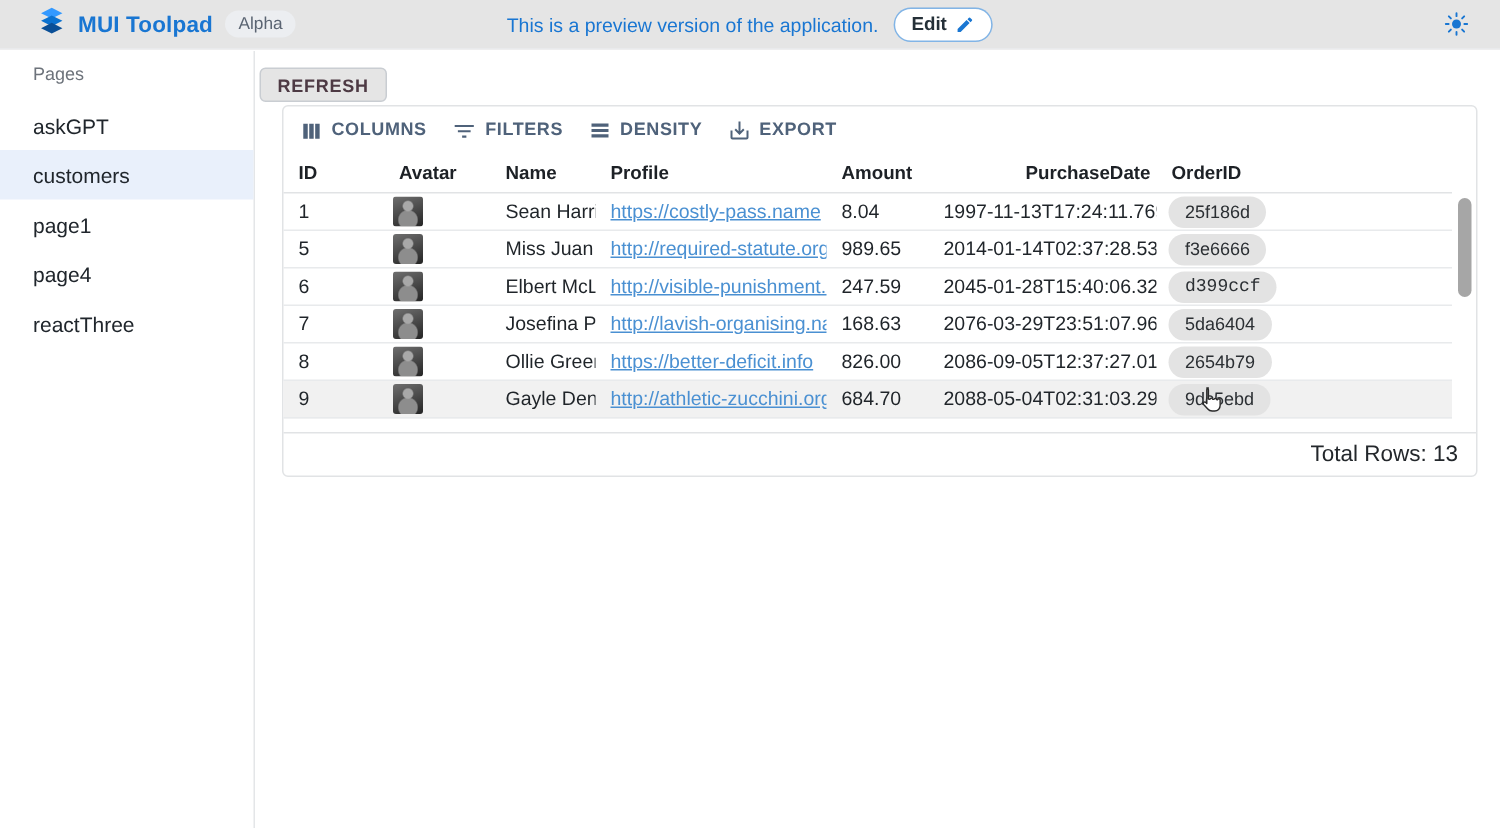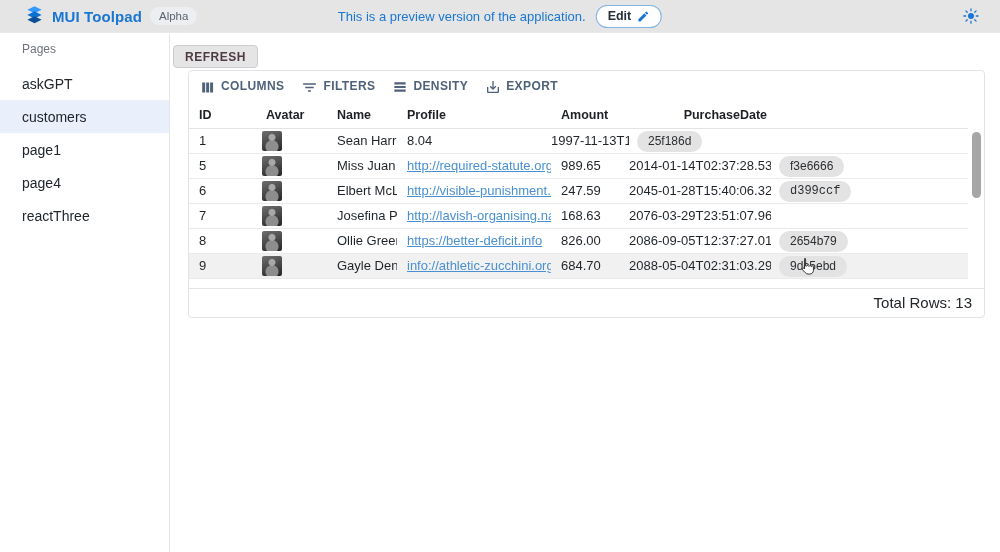--- a/index.html
+++ b/index.html
@@ -185,28 +185,30 @@
             <span>EXPORT</span>
           </button>
         </div>
       <div class="grid-head gcols" id="grid-head">
           <div class="cell">ID</div>
           <div class="cell">Avatar</div>
           <div class="cell">Name</div>
           <div class="cell">Profile</div>
           <div class="cell">Amount</div>
           <div class="cell right">PurchaseDate</div>
+          <div class="cell">OrderID</div>
         </div>
       <div class="grid-rows" id="grid-rows">
           <div class="grid-row gcols">
             <div class="cell">1</div>
             <div class="avatar-cell">
               <div class="avatar"></div>
             </div>
             <div class="cell">Sean Harris</div>
+            <div class="cell"><a class="plink">https://costly-pass.name</a></div>
             <div class="cell">8.04</div>
             <div class="cell right">1997-11-13T17:24:11.769Z</div>
             <div class="cell" style="padding-left: 8px;"><span class="chip">25f186d</span></div>
           </div>
           <div class="grid-row gcols">
             <div class="cell">5</div>
             <div class="avatar-cell">
               <div class="avatar"></div>
             </div>
             <div class="cell">Miss Juan …</div>
@@ -228,39 +230,40 @@
           </div>
           <div class="grid-row gcols">
             <div class="cell">7</div>
             <div class="avatar-cell">
               <div class="avatar"></div>
             </div>
             <div class="cell">Josefina P…</div>
             <div class="cell"><a class="plink">http://lavish-organising.name</a></div>
             <div class="cell">168.63</div>
             <div class="cell right">2076-03-29T23:51:07.968Z</div>
+            <div class="cell" style="padding-left: 8px;"><span class="chip">5da6404</span></div>
           </div>
           <div class="grid-row gcols">
             <div class="cell">8</div>
             <div class="avatar-cell">
               <div class="avatar"></div>
             </div>
             <div class="cell">Ollie Green…</div>
             <div class="cell"><a class="plink">https://better-deficit.info</a></div>
             <div class="cell">826.00</div>
             <div class="cell right">2086-09-05T12:37:27.015Z</div>
             <div class="cell" style="padding-left: 8px;"><span class="chip">2654b79</span></div>
           </div>
           <div class="grid-row gcols hovered">
             <div class="cell">9</div>
             <div class="avatar-cell">
               <div class="avatar"></div>
             </div>
             <div class="cell">Gayle Den…</div>
-            <div class="cell"><a class="plink">info://athletic-zucchini.org</a></div>
+            <div class="cell"><a class="plink">http://athletic-zucchini.org</a></div>
             <div class="cell">684.70</div>
             <div class="cell right">2088-05-04T02:31:03.294Z</div>
             <div class="cell" style="padding-left: 8px;"><span class="chip">9dc5ebd</span></div>
           </div>
         </div>
       <div class="grid-spacer"></div>
       <div class="grid-footer">
         <span>Total Rows: 13</span>
       </div>
       <div class="vscroll">

